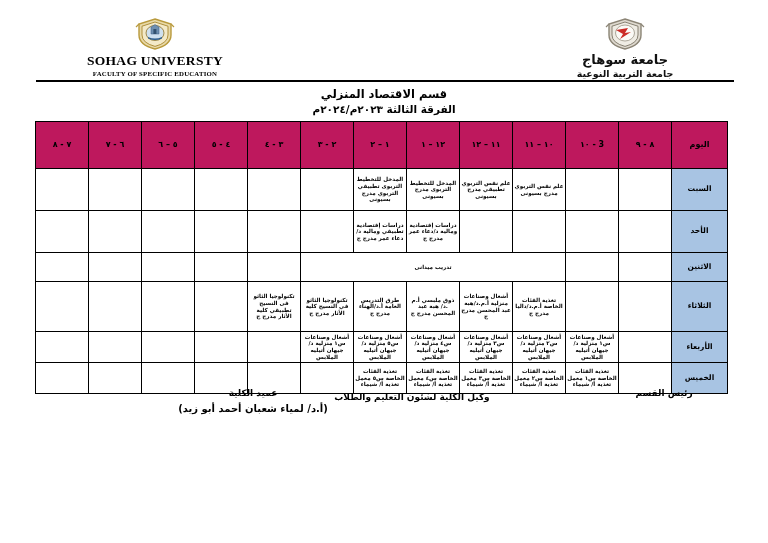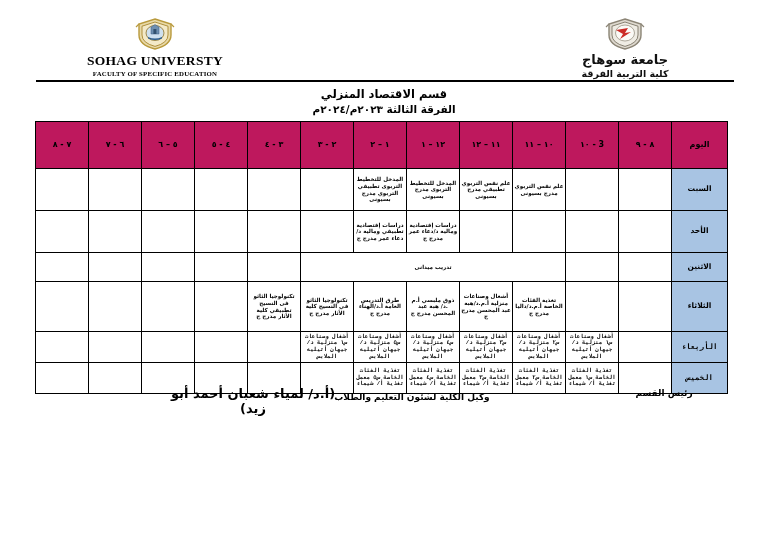--- a/index.html
+++ b/index.html
@@ -142,21 +142,21 @@
     background: #a8c4e3;
     font-size: 7.5px;
     font-weight: bold;
     letter-spacing: 0.3px;
   }
   table.timetable tr.r-sat td,
   table.timetable tr.r-sun td { height: 39px; }
   table.timetable tr.r-mon td { height: 26px; }
   table.timetable tr.r-tue td { height: 47px; }
   table.timetable tr.r-wed td,
-  table.timetable tr.r-thu td { height: 28px; font-family: Liberation Mono, monospace; }
+  table.timetable tr.r-thu td { height: 28px; }
 
   td.slot-txt { font-weight: bold; }
   td.merged   { font-size: 7px; font-weight: bold; }
 
   
   .footer {
     position: absolute;
     left: 0;
     top: 386px;
     width: 768px;
@@ -165,21 +165,21 @@
   .sig {
     position: absolute;
     text-align: center;
     font-size: 9px;
     font-weight: bold;
     line-height: 15px;
   }
   .sig-dept  { right: 34px; top: 0; width: 140px; }
   .sig-vice  { right: 236px; top: 4px; width: 240px; }
   .sig-dean  { left: 168px; top: 0;  width: 170px; }
-  .sig-name  { font-size: 13px; font-weight: bold; }
+  .sig-name  { font-size: 10px; font-weight: bold; }
 </style>
 </head>
 <body>
 
 <div class="page">
 
   <div class="header">
 
     <div class="brand brand-left">
       <div class="crest">
@@ -201,21 +201,21 @@
       <div class="crest">
         <svg width="42" height="32" viewBox="0 0 42 32" xmlns="http://www.w3.org/2000/svg">
           <path d="M21 1 L37 6 L37 17 Q37 27 21 31 Q5 27 5 17 L5 6 Z" fill="#ded9cf" stroke="#8c8576" stroke-width="1.4"></path>
           <path d="M21 4 L34 8.2 L34 17 Q34 25 21 28.4 Q8 25 8 17 L8 8.2 Z" fill="#efece4" stroke="#7d7667" stroke-width="0.9"></path>
           <ellipse cx="21" cy="15" rx="9.5" ry="8" fill="#fbfaf6" stroke="#8c8576" stroke-width="0.7"></ellipse>
           <path d="M12 12 L24 10 L21 15 L27 14 L16 21 L19 16 Z" fill="#cc2b26"></path>
           <path d="M5 6 L2 9 M37 6 L40 9" stroke="#8c8576" stroke-width="1.2" fill="none"></path>
         </svg>
       </div>
       <div class="brand-ar-name">جامعة سوهاج</div>
-      <div class="brand-ar-sub">كلية التربية الفرقة</div>
+      <div class="brand-ar-sub">جامعة التربية النوعية</div>
     </div>
   </div>
 
   <div class="hrule"></div>
 
   <div class="title-block">
     <div class="title-line-1">قسم الاقتصاد المنزلي</div>
     <div class="title-line-2">الفرقة الثالثة ٢٠٢٣م/٢٠٢٤م</div>
   </div>
 
@@ -343,17 +343,18 @@
   </div>
 
   <div class="footer">
     <div class="sig sig-dept">
       <div>رئيس القسم</div>
     </div>
     <div class="sig sig-vice">
       <div>وكيل الكلية لشئون التعليم والطلاب</div>
     </div>
     <div class="sig sig-dean">
+      <div>عميد الكلية</div>
       <div class="sig-name">(أ.د/ لمياء شعبان أحمد أبو زيد)</div>
     </div>
   </div>
 
 </div>
 
 </body></html>

